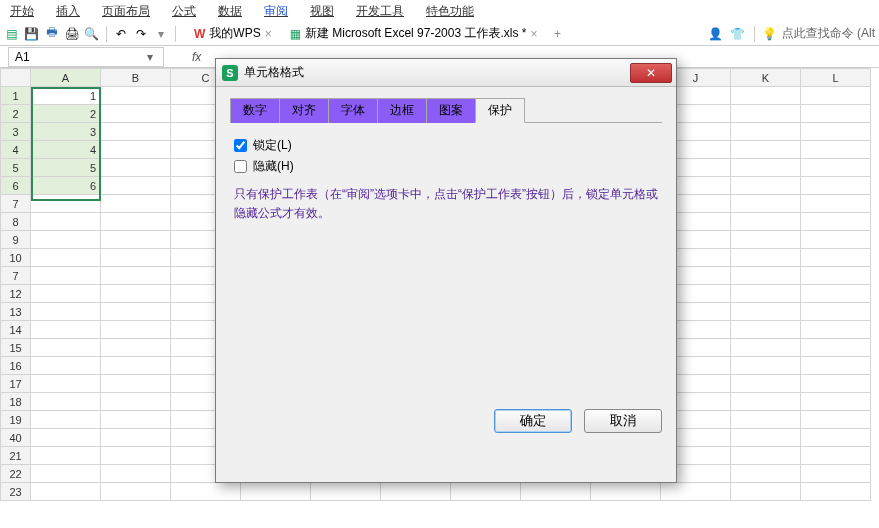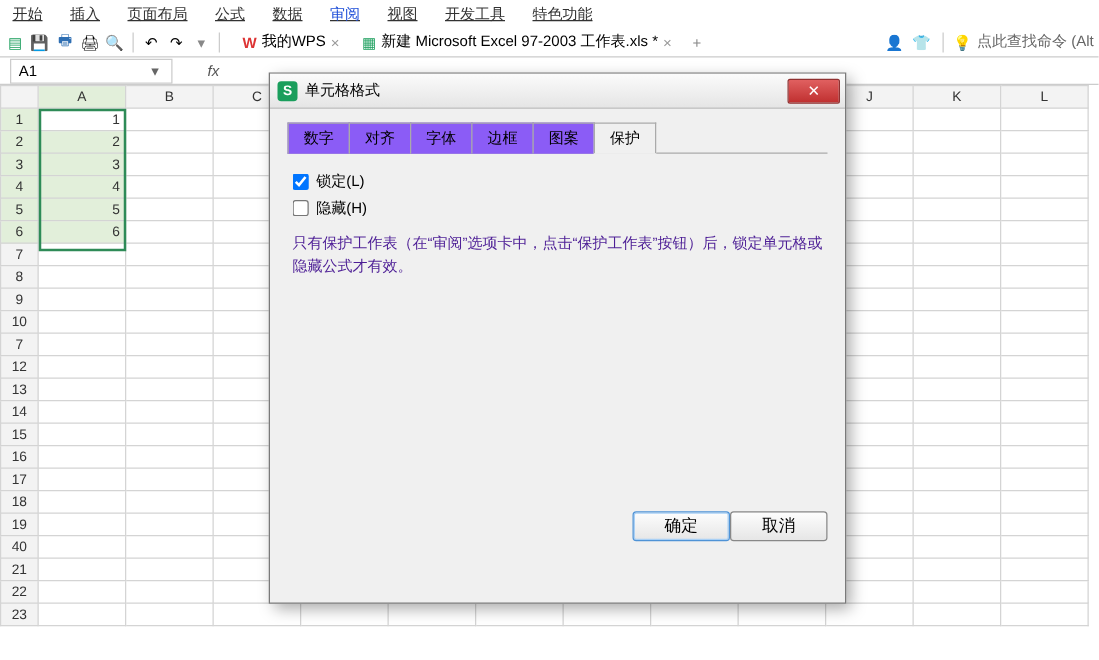--- a/index.html
+++ b/index.html
@@ -13,21 +13,21 @@
   .tb-icon { width: 16px; height: 16px; display: inline-flex; align-items: center; justify-content: center; cursor: pointer; }
   .tb-sep { width: 1px; height: 16px; background: #ccc; margin: 0 2px; }
   .doc-tabs { display: flex; align-items: center; gap: 6px; margin-left: 6px; }
   .doc-tab { display: flex; align-items: center; gap: 4px; padding: 0 6px; height: 22px; cursor: pointer; }
   .doc-tab-close { color: #999; cursor: pointer; }
   .right-tools { margin-left: auto; display: flex; align-items: center; gap: 6px; }
   .hint-search { color: #666; display: flex; align-items: center; gap: 4px; }
   .bulb { color: #e6a817; }
 
   .namebox-row { height: 22px; display: flex; align-items: center; border-bottom: 1px solid #ccc; }
-  .namebox { width: 130px; height: 20px; border: 1px solid #ccc; display: flex; align-items: center; padding: 0 6px; justify-content: space-between; background: #fff; margin-left: 8px; }
+  .namebox { width: 156px; height: 20px; border: 1px solid #ccc; display: flex; align-items: center; padding: 0 6px; justify-content: space-between; background: #fff; margin-left: 8px; }
   .namebox-dd { width: 14px; text-align: center; color: #666; cursor: pointer; }
   .fx { margin-left: 28px; font-style: italic; color: #555; cursor: pointer; }
 
   .sheet { position: relative; }
   table.grid { border-collapse: collapse; table-layout: fixed; }
   table.grid th, table.grid td { border: 1px solid #d4d4d4; font-weight: normal; color: #333; }
   th.corner { width: 30px; height: 18px; background: #f3f3f3; }
   th.colh { width: 70px; height: 18px; background: #f3f3f3; text-align: center; font-size: 11px; }
   th.rowh { width: 30px; height: 18px; background: #f3f3f3; text-align: center; font-size: 11px; }
   td.cell { width: 70px; height: 18px; text-align: right; padding-right: 4px; font-size: 11px; background: #fff; }
@@ -42,21 +42,21 @@
   .dlg-title-icon { width: 16px; height: 16px; background:#1a9e5c; color:#fff; border-radius:3px; display:flex; align-items:center; justify-content:center; font-size:11px; font-weight:bold; margin-right:6px;}
   .dlg-close { margin-left: auto; width: 42px; height: 20px; background: linear-gradient(#e06060,#c03030); border:1px solid #903030; border-radius:2px; color:#fff; display:flex; align-items:center; justify-content:center; margin-right:4px; cursor:pointer; font-size:12px; }
   .dlg-body { padding: 10px 14px 0 14px; height: 356px; position:relative; }
   .dlg-tabs { display:flex; border-bottom:1px solid #aaa; }
   .dlg-tab { padding: 3px 12px; border:1px solid #aaa; border-bottom:none; background:#8b5cf6; margin-right:-1px; cursor:pointer; position:relative; top:1px; }
   .dlg-tab.active { background:#f0f0f0; border-bottom:1px solid #f0f0f0; }
   .dlg-content { padding: 10px 4px; }
   .chk-row { display:flex; align-items:center; gap:6px; margin:4px 0; }
   .chk-row input { width:13px; height:13px; }
   .desc { margin-top:10px; line-height:1.6; color:#4c1d95; }
-  .dlg-buttons { position:absolute; right:14px; bottom:10px; display:flex; gap:0; }
+  .dlg-buttons { position:absolute; right:14px; bottom:10px; display:flex; gap:12px; }
   .dlg-btn { width:78px; height:24px; border:1px solid #888; background:linear-gradient(#fdfdfd,#e6e6e6); border-radius:3px; cursor:pointer; }
   .dlg-btn.primary { border-color:#4f93d6; box-shadow:0 0 0 1px #a9d0f5 inset; }
 </style>
 </head>
 <body>
 
 <div class="ribbon-tabs" id="ribbon-tabs">
     <span class="ribbon-tab">开始</span>
     <span class="ribbon-tab">插入</span>
     <span class="ribbon-tab">页面布局</span>

